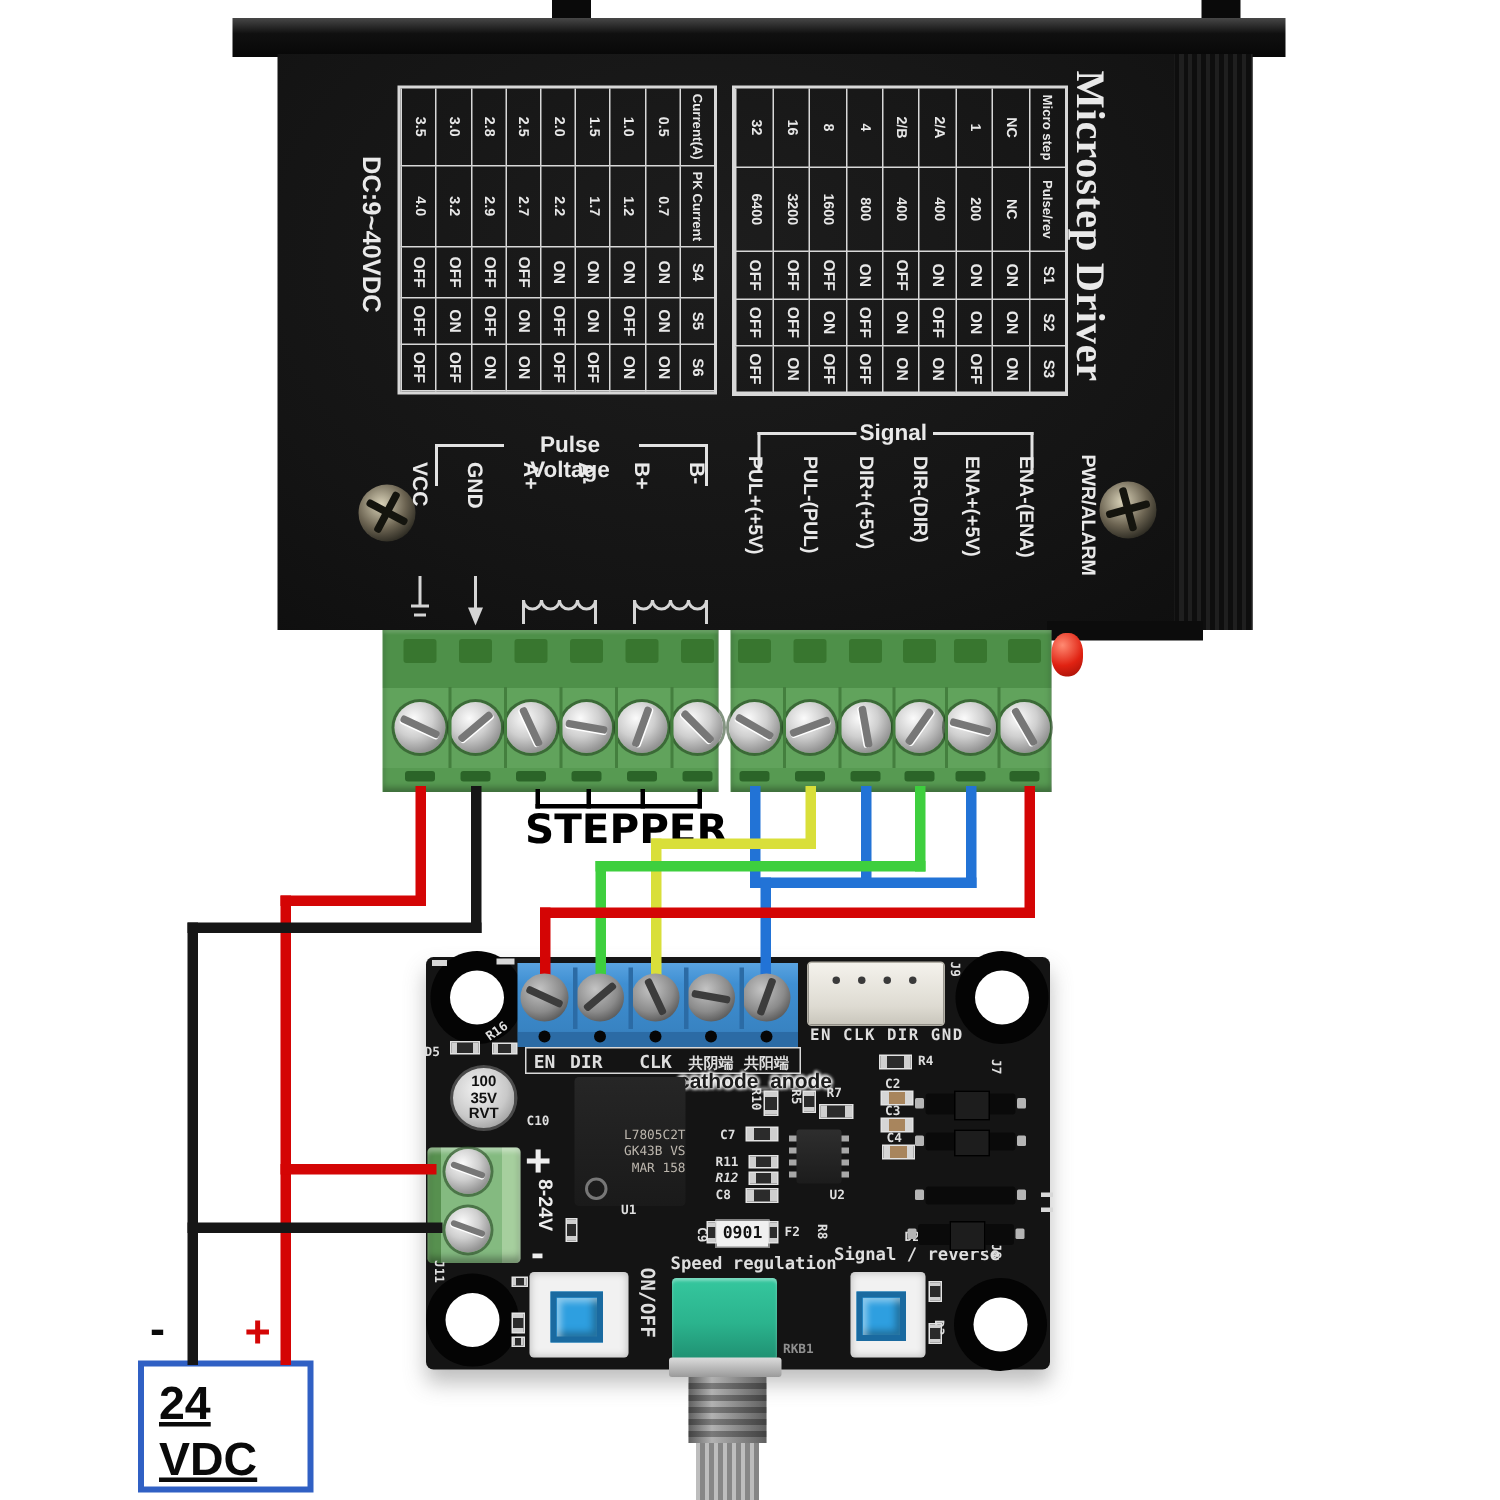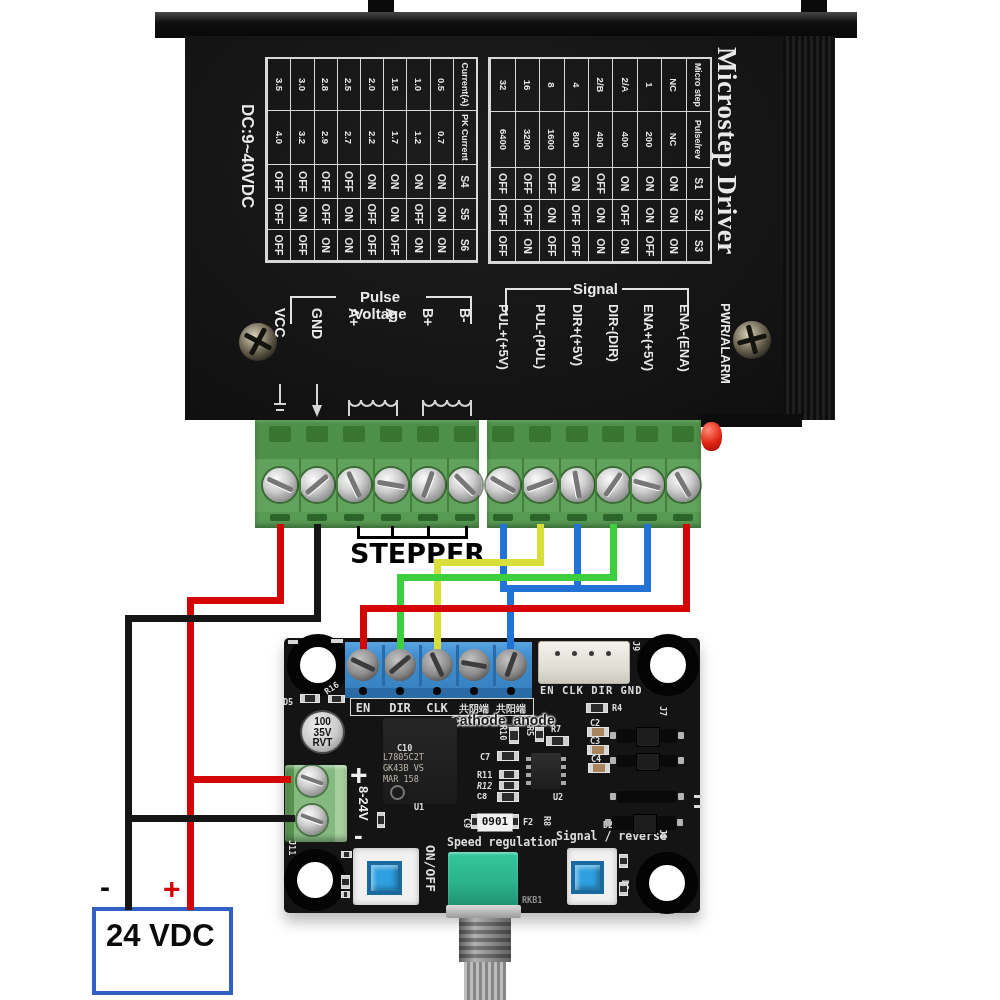--- a/index.html
+++ b/index.html
@@ -233,42 +233,42 @@
 
   <div class="abs" style="left:357px;top:536px;width:111px;height:3px;background:#000;"></div>
   <div class="abs" style="left:357px;top:526px;width:3px;height:13px;background:#000;"></div>
   <div class="abs" style="left:391px;top:526px;width:3px;height:13px;background:#000;"></div>
   <div class="abs" style="left:427px;top:526px;width:3px;height:13px;background:#000;"></div>
   <div class="abs" style="left:465px;top:526px;width:3px;height:13px;background:#000;"></div>
   <div class="abs" style="left:350px;top:538px;width:126px;text-align:center;font:bold 27px 'DejaVu Sans',sans-serif;color:#000;">STEPPER</div>
 
   <div class="abs" style="left:100px;top:870px;font:bold 30px 'Liberation Sans',sans-serif;color:#0a0a0a;">-</div>
   <div class="abs" style="left:163px;top:872px;font:bold 30px 'Liberation Sans',sans-serif;color:#d40505;">+</div>
-  <div class="psu-box" style="left:92px;top:907px;width:141px;height:88px;">
+  <div class="psu-box" style="left:92px;top:907px;width:117px;height:88px;text-decoration:underline;">
     <div>24 VDC</div>
   </div>
 
   <div class="pcb" style="left:284px;top:638px;width:416px;height:275px;"></div>
   <div class="hole" style="left:287px;top:634px;">
       <i></i>
     </div>
   <div class="hole" style="left:637px;top:634px;">
       <i></i>
     </div>
   <div class="hole" style="left:284px;top:849px;">
       <i></i>
     </div>
   <div class="hole" style="left:636px;top:852px;">
       <i></i>
     </div>
 
   <div class="blueblock" style="left:345px;top:642px;width:187px;height:56px;"></div>
   <div class="abs" style="left:350px;top:698px;width:184px;height:18px;border:1.5px solid #d8d8d8;box-sizing:border-box;"></div>
   <div class="abs silk lg" style="left:343px;top:701px;width:40px;text-align:center;">EN</div>
-  <div class="abs silk lg" style="left:380px;top:701px;width:40px;text-align:center;">DIR</div>
+  <div class="abs silk lg" style="left:380px;top:701px;width:40px;text-align:left;">DIR</div>
   <div class="abs silk lg" style="left:417px;top:701px;width:40px;text-align:center;">CLK</div>
   <div class="abs silk" style="left:454px;top:702px;width:40px;text-align:center;font-size:10px;">共阴端</div>
   <div class="abs silk" style="left:491px;top:702px;width:40px;text-align:center;font-size:10px;">共阳端</div>
   <div class="abs" style="left:452px;top:712px;font:bold 14px 'Liberation Sans',sans-serif;color:#1c1c1c;
               text-shadow:0 0 3px #fff,0 0 3px #fff,1px 1px 2px #fff,-1px -1px 2px #fff;">cathode_anode</div>
 
   <div class="abs" style="left:538px;top:641px;width:90px;height:41px;background:linear-gradient(180deg,#f4f2ec,#dedbd2 70%,#c9c6bc);
               border:1px solid #b3b0a6;border-radius:3px;"></div>
   <div class="abs silk" style="left:540px;top:684px;width:90px;text-align:center;font-size:10.5px;letter-spacing:1px;">EN CLK DIR GND</div>
 
@@ -282,36 +282,36 @@
   <div class="abs" style="left:300px;top:710px;width:45px;height:44px;border-radius:50%;
               background:radial-gradient(circle at 40% 35%,#f2f2f2,#c9c9c9 55%,#8f8f8f 90%);
               border:2px solid #4a4a4a;box-sizing:border-box;
               color:#111;font:bold 10px 'Liberation Sans',sans-serif;line-height:10.5px;text-align:center;padding-top:5px;">
     <div>100</div>
     <div>35V</div>
     <div>RVT</div>
   </div>
 
   <div class="abs" style="left:383px;top:718px;width:74px;height:86px;background:linear-gradient(180deg,#262626,#1a1a1a);border-radius:3px;
-              color:#bdb7ae;font:8.5px 'DejaVu Sans Mono',monospace;line-height:11px;text-align:left;padding-top:34px;box-sizing:border-box;">
+              color:#bdb7ae;font:8.5px 'DejaVu Sans Mono',monospace;line-height:11px;text-align:right;padding-top:34px;box-sizing:border-box;">
     <div>L7805C2T</div>
     <div>GK43B VS</div>
     <div>MAR 158</div>
   </div>
   <div class="abs" style="left:390px;top:785px;width:11px;height:11px;border:2px solid #777;border-radius:50%;"></div>
 
   <div class="abs silk" style="left:283px;top:697px;">D5</div>
   <div class="abs silk" style="left:324px;top:683px;transform:rotate(-35deg);">R16</div>
-  <div class="abs silk" style="left:351px;top:743px;margin-left:46px;">C10</div>
+  <div class="abs silk" style="left:351px;top:743px;">C10</div>
   <div class="r90 silk" style="left:297px;top:840px;width:18px;">J11</div>
   <div class="abs silk" style="left:414px;top:802px;">U1</div>
   <div class="abs silk" style="left:480px;top:752px;">C7</div>
   <div class="abs silk" style="left:477px;top:770px;">R11</div>
   <div class="abs silk" style="left:477px;top:781px;font-style:italic;">R12</div>
-  <div class="abs silk" style="left:477px;top:792px;font-family:Liberation Mono, monospace;">C8</div>
+  <div class="abs silk" style="left:477px;top:792px;">C8</div>
   <div class="r90 silk" style="left:508px;top:725px;width:20px;">R10</div>
   <div class="r90 silk" style="left:535px;top:726px;width:16px;">R5</div>
   <div class="abs silk" style="left:551px;top:724px;">R7</div>
   <div class="abs silk" style="left:612px;top:703px;">R4</div>
   <div class="abs silk" style="left:590px;top:718px;">C2</div>
   <div class="abs silk" style="left:590px;top:736px;">C3</div>
   <div class="abs silk" style="left:591px;top:754px;">C4</div>
   <div class="abs silk" style="left:553px;top:792px;">U2</div>
   <div class="r90 silk" style="left:472px;top:818px;width:16px;">C9</div>
   <div class="abs silk" style="left:523px;top:817px;">F2</div>

